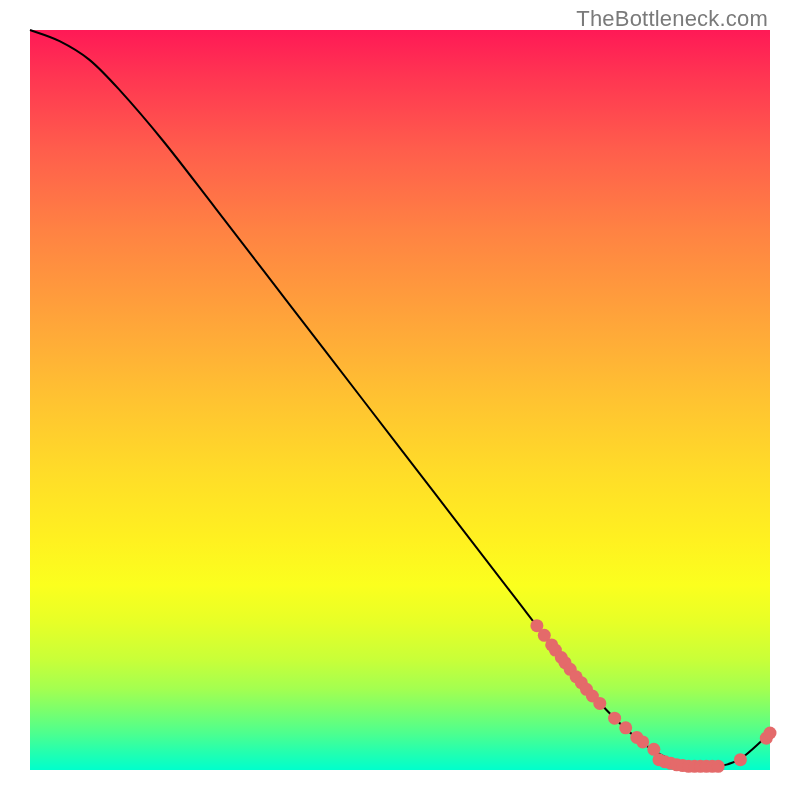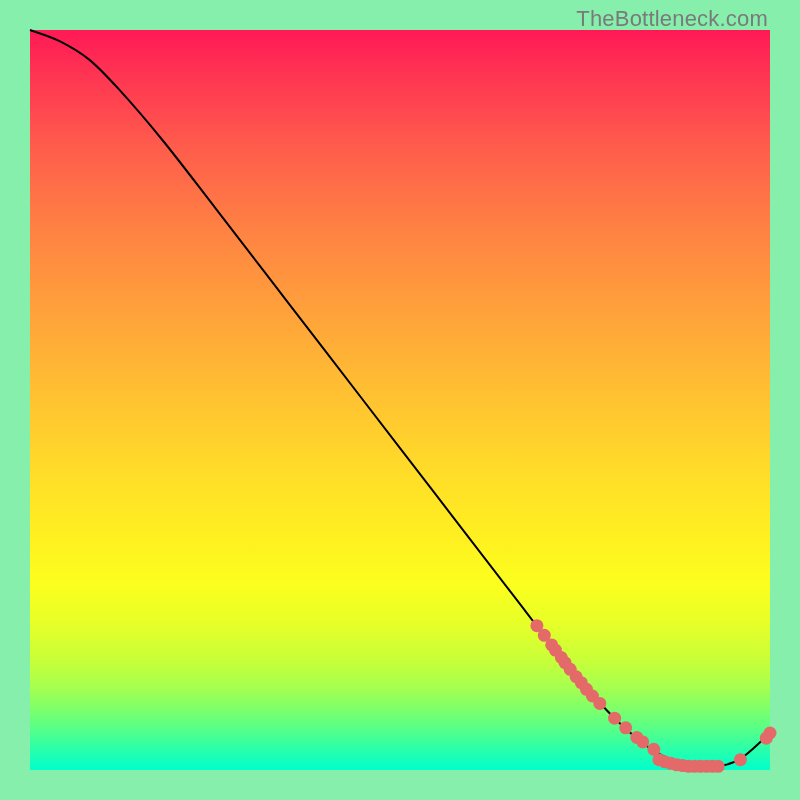--- a/index.html
+++ b/index.html
@@ -7,21 +7,21 @@
     padding: 0;
     width: 800px;
     height: 800px;
     background: #000;
     overflow: hidden;
   }
   .container {
     position: relative;
     width: 800px;
     height: 800px;
-    background: #86efac;
+    background: #ffffff;
   }
   .plot-area {
     position: absolute;
     left: 30px;
     top: 30px;
     width: 740px;
     height: 740px;
     background: linear-gradient(to bottom,
       #ff1956 0%,
       #ff3452 6%,

